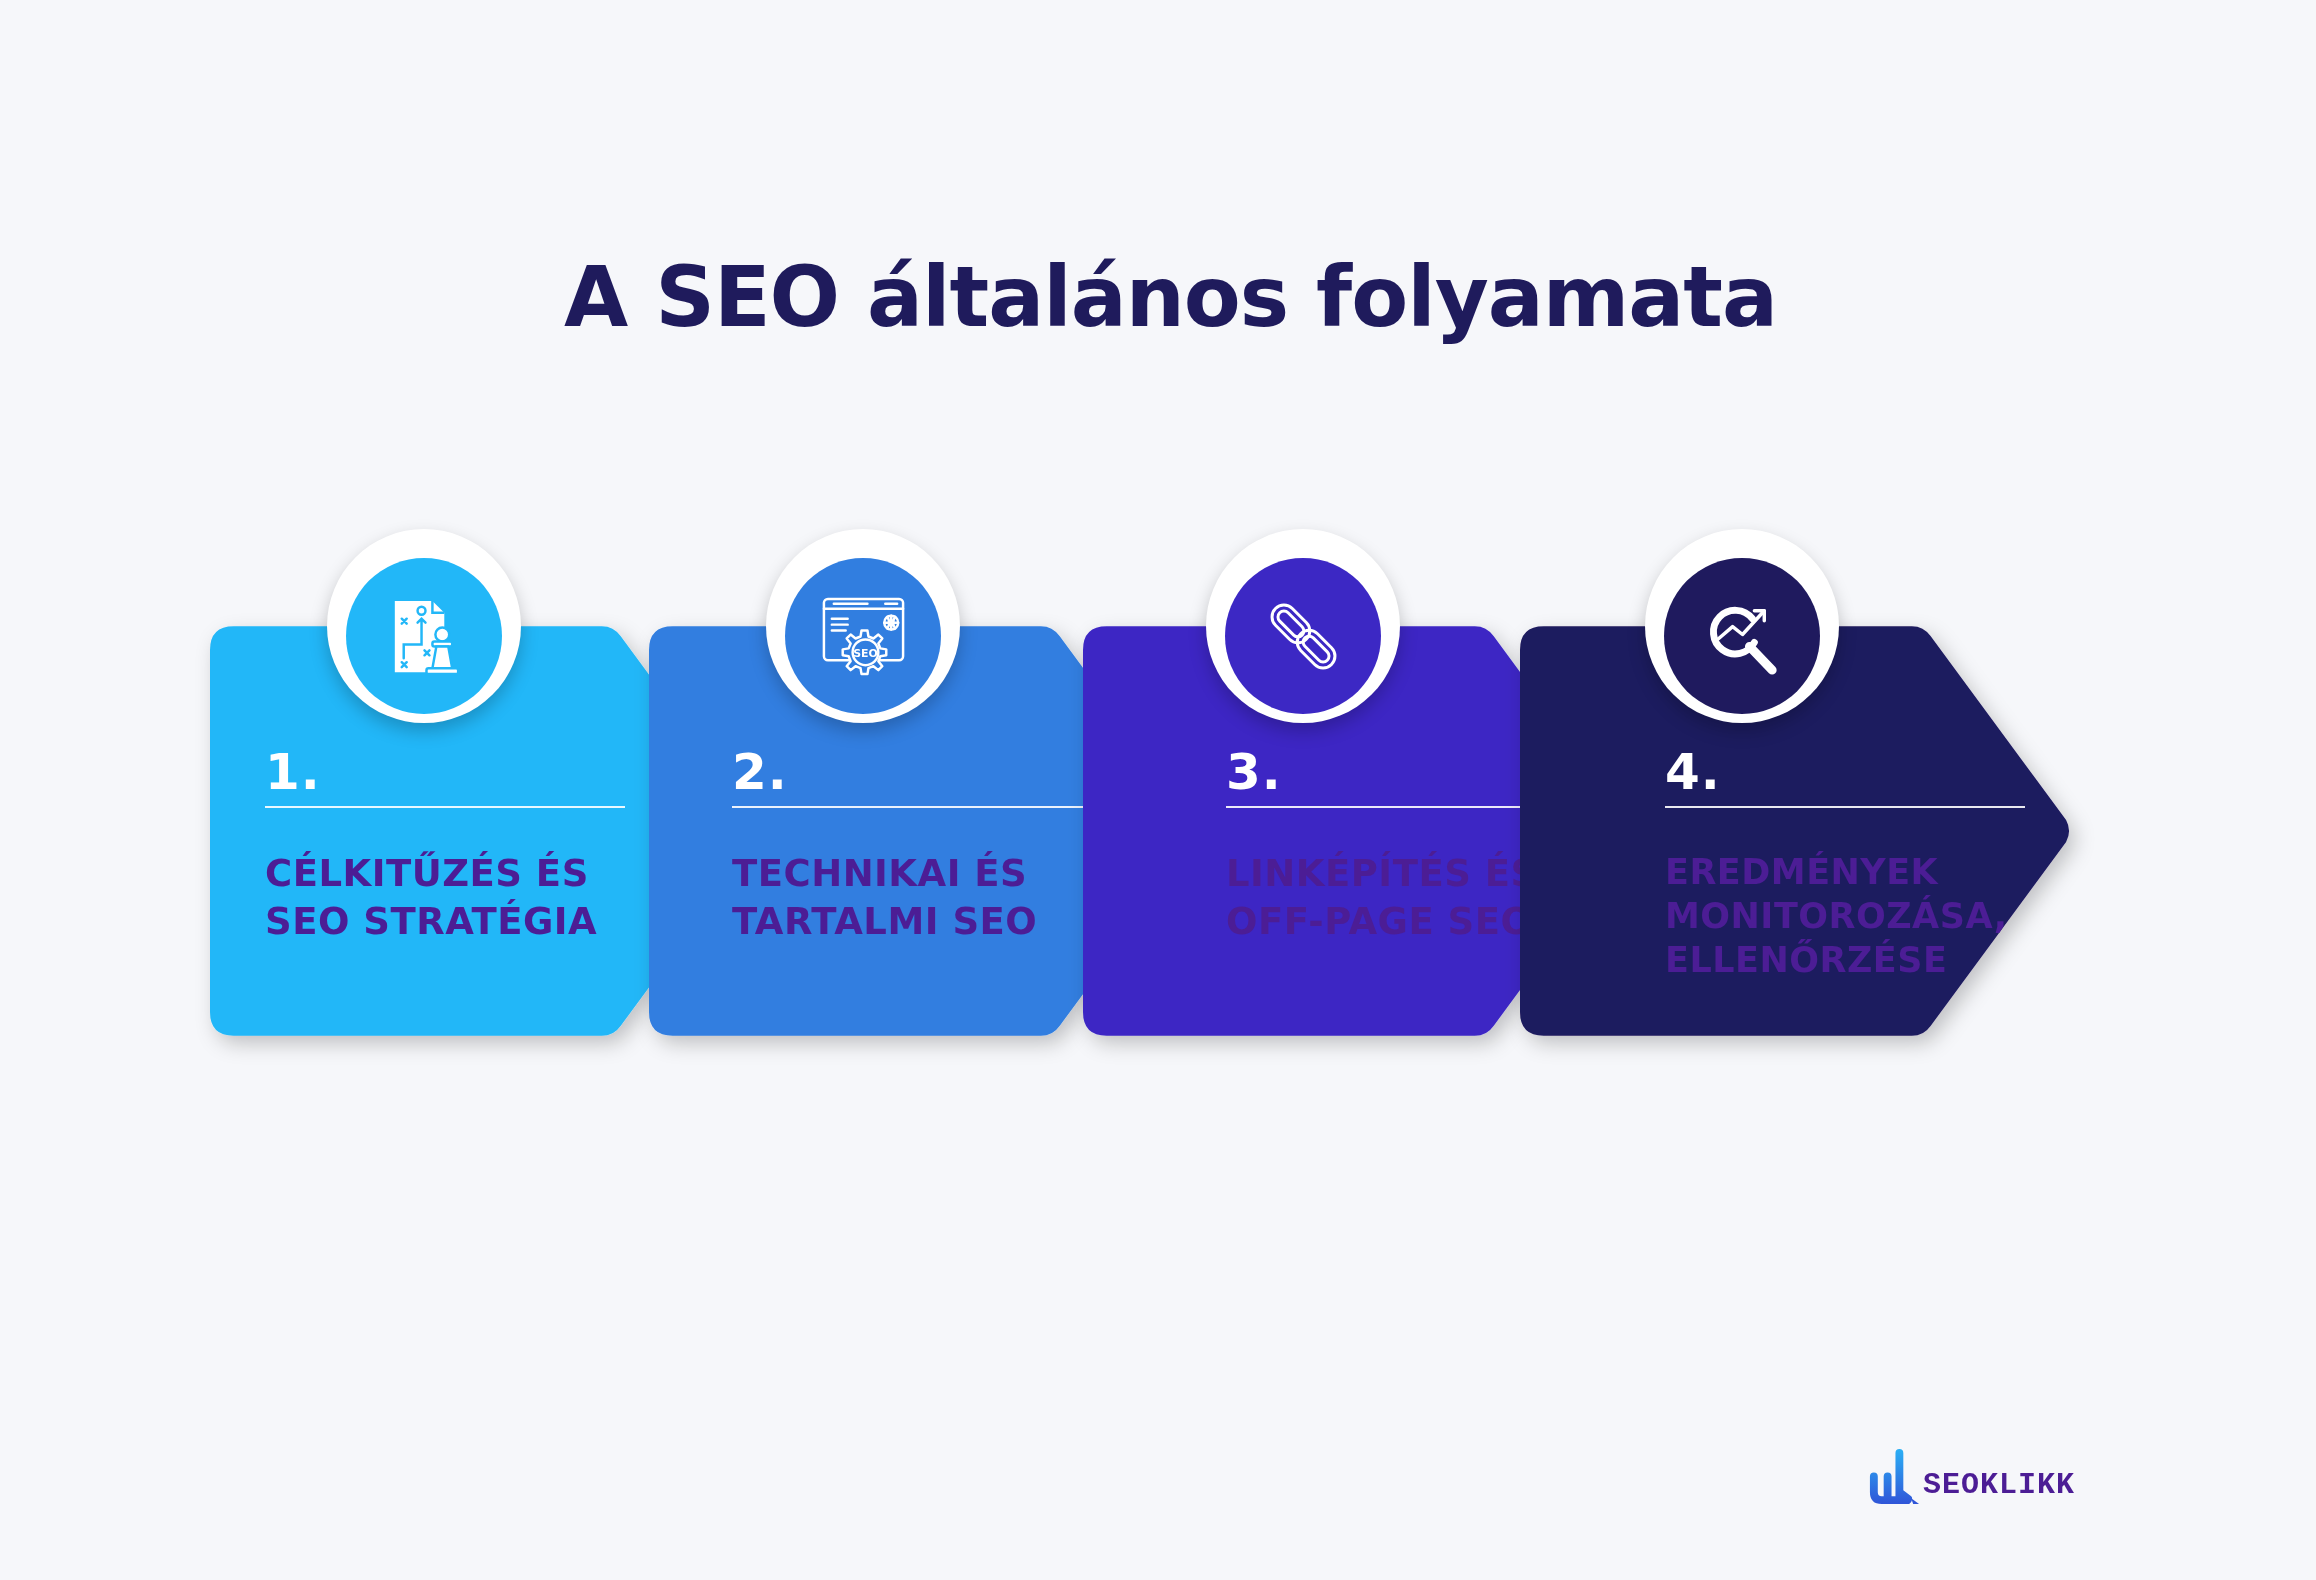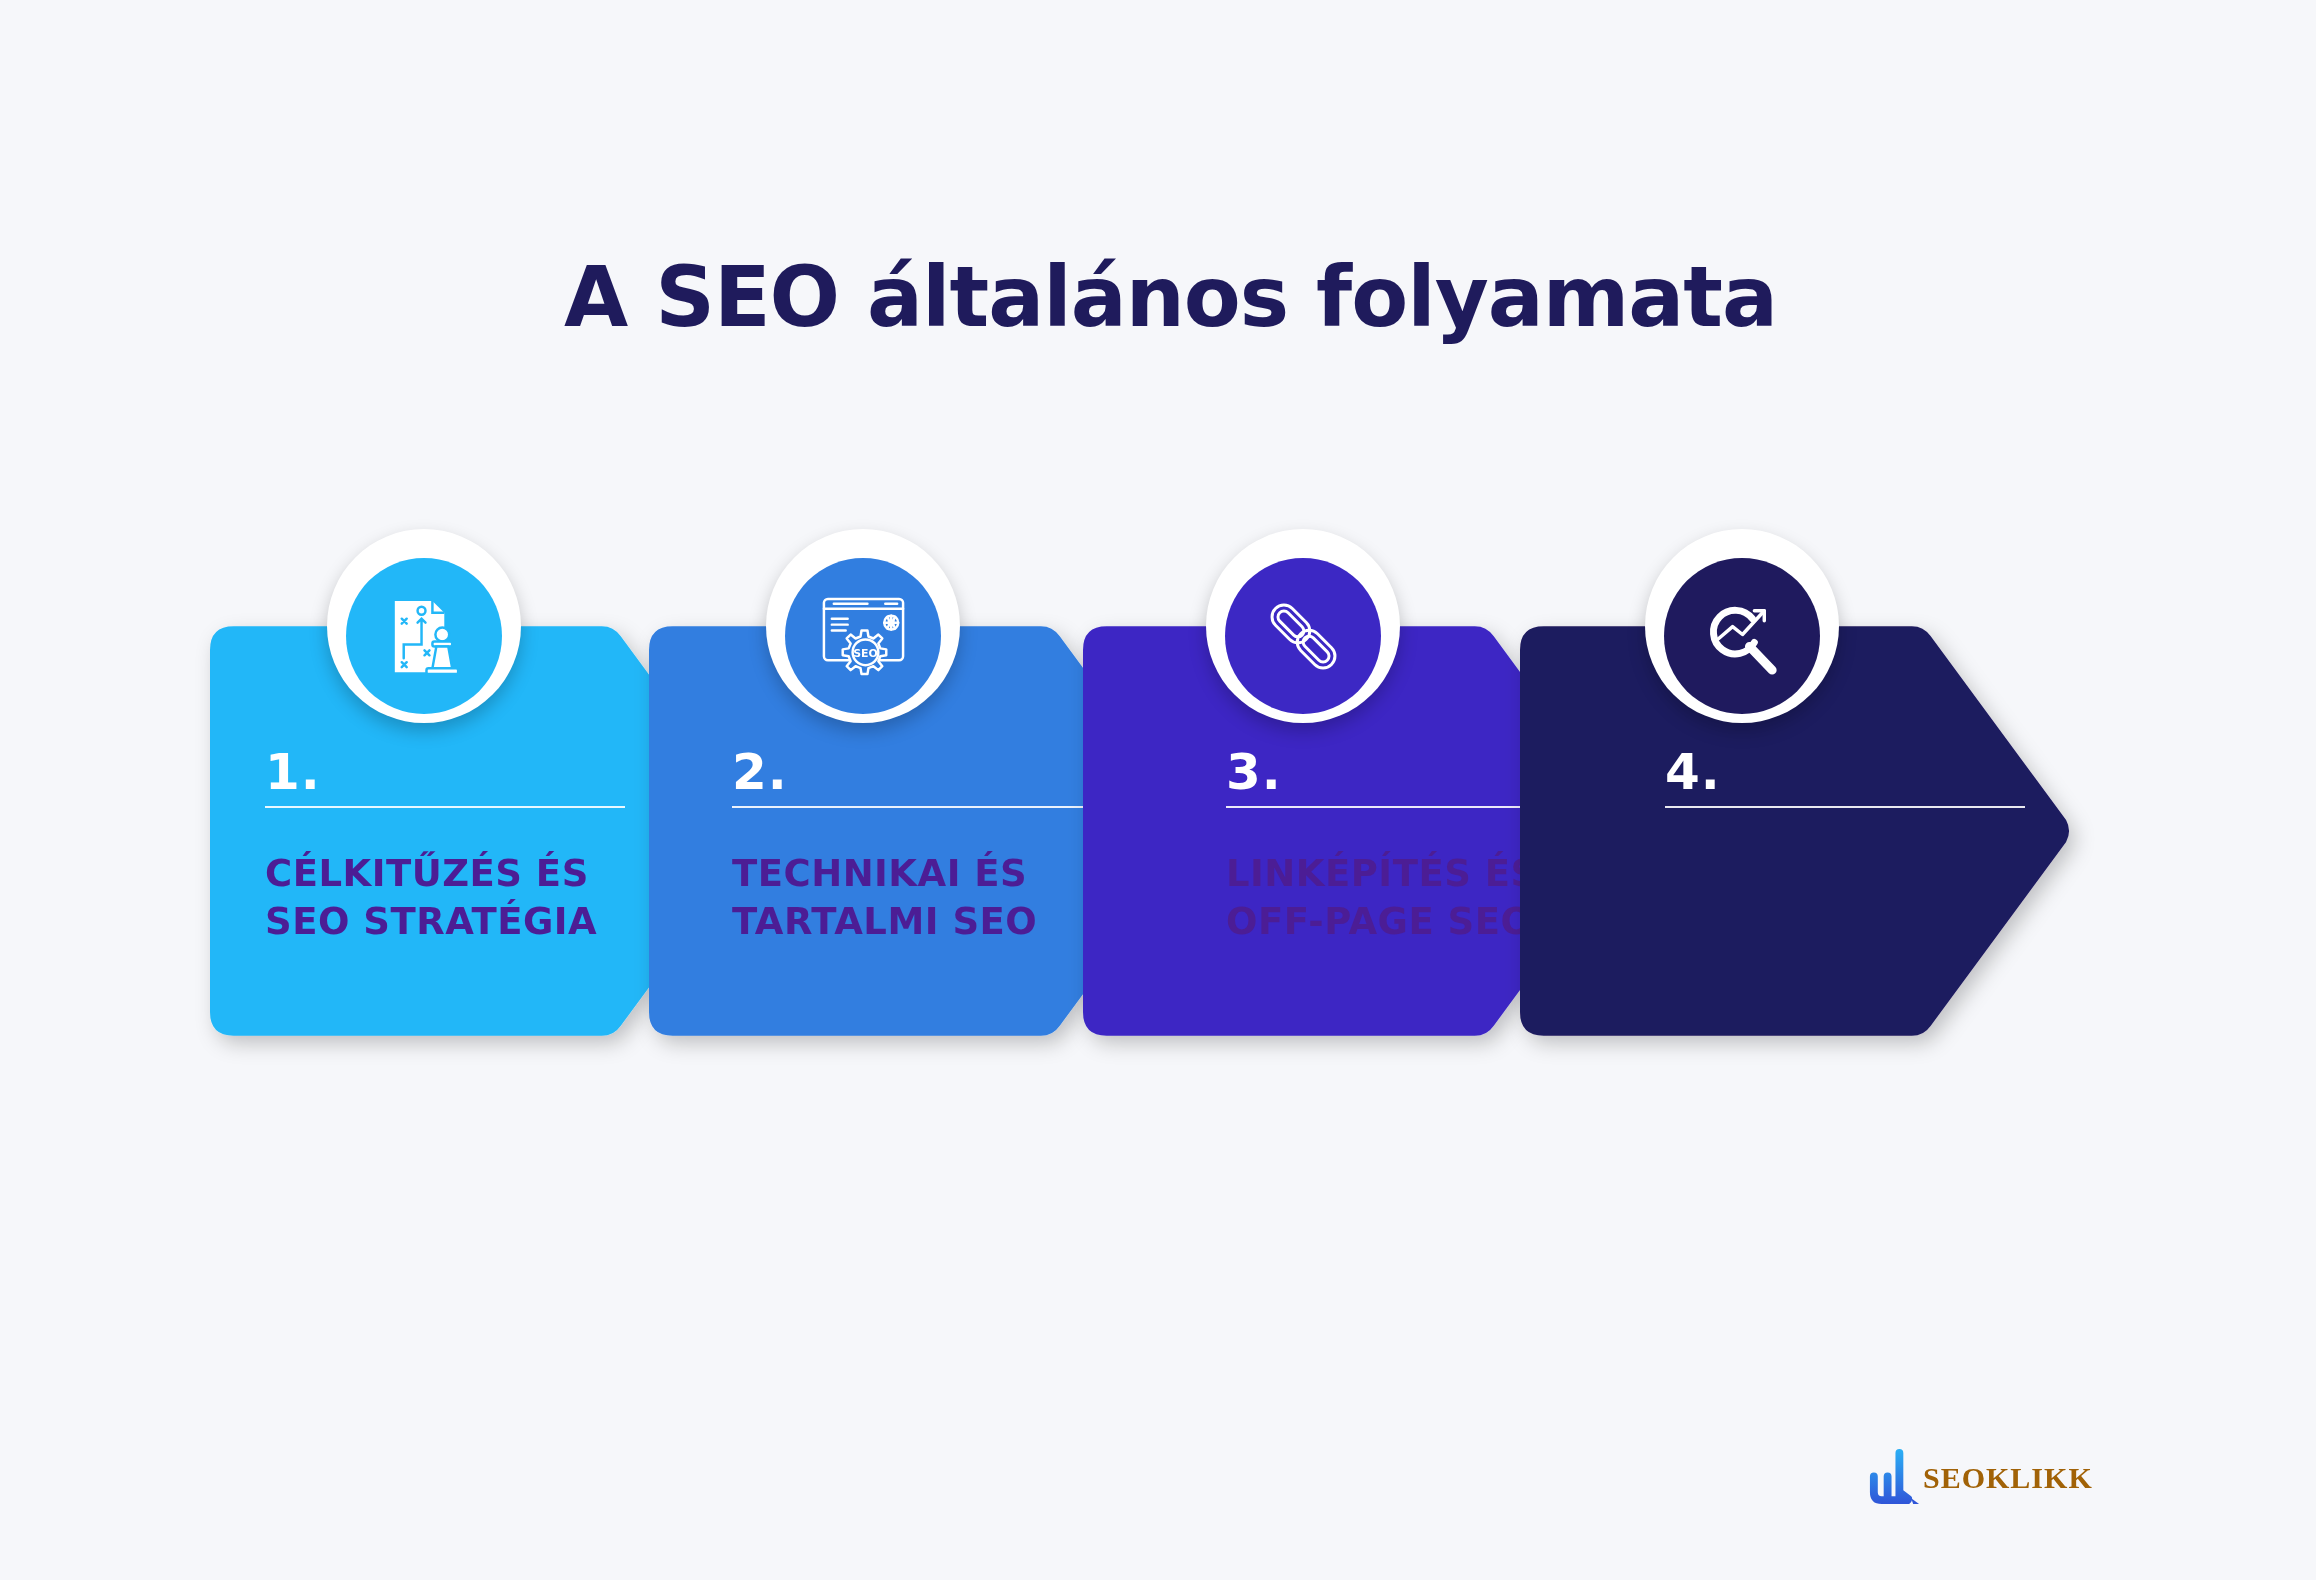--- a/index.html
+++ b/index.html
@@ -75,28 +75,28 @@
     top: 224px;
     font-size: 35px;
     line-height: 44px;
   }
   .logo {
     position: absolute;
     left: 1866px; top: 1447px;
     display: flex; align-items: flex-end;
   }
   .logo-text {
-    font-family: Liberation Serif, serif;
+    font-family: Liberation Mono, monospace;
     font-weight: bold;
     font-size: 30px;
     letter-spacing: 1px;
-    color: #a16207;
+    color: #4c1d95;
     margin-left: 2px;
     line-height: 30px;
-    margin-bottom: 15px;
+    margin-bottom: 8px;
   }
 </style>
 </head>
 <body>
 
 <div class="title">A SEO általános folyamata</div>
 
 <div class="step" style="left:210px;">
   <svg class="shape" width="554" height="410" viewBox="0 0 560 414">
     <defs>
@@ -208,20 +208,23 @@
           <path d="M58 30 A22 22 0 1 0 60 54" stroke-width="7"></path>
           <path d="M55 58 L78 82" stroke-width="9"></path>
           <path d="M24 50 L38 38 L48 46 L70 22" stroke-width="3.5"></path>
           <path d="M60 22 H70 V32" stroke-width="3.5"></path>
         </g>
       </svg>
     </div>
   </div>
   <div class="num" style="left:145px;">4.</div>
   <div class="divider" style="left:145px; width:360px;"></div>
+  <div class="label small" style="left:145px;">EREDMÉNYEK
+MONITOROZÁSA,
+ELLENŐRZÉSE</div>
 </div>
 
 <div class="logo">
   <svg width="55" height="61" viewBox="0 0 56 62">
     <defs>
       <linearGradient id="lg" x1="0" y1="0" x2="0" y2="1">
         <stop offset="0" stop-color="#2bb0f5"></stop>
         <stop offset="1" stop-color="#2f55d8"></stop>
       </linearGradient>
     </defs>

